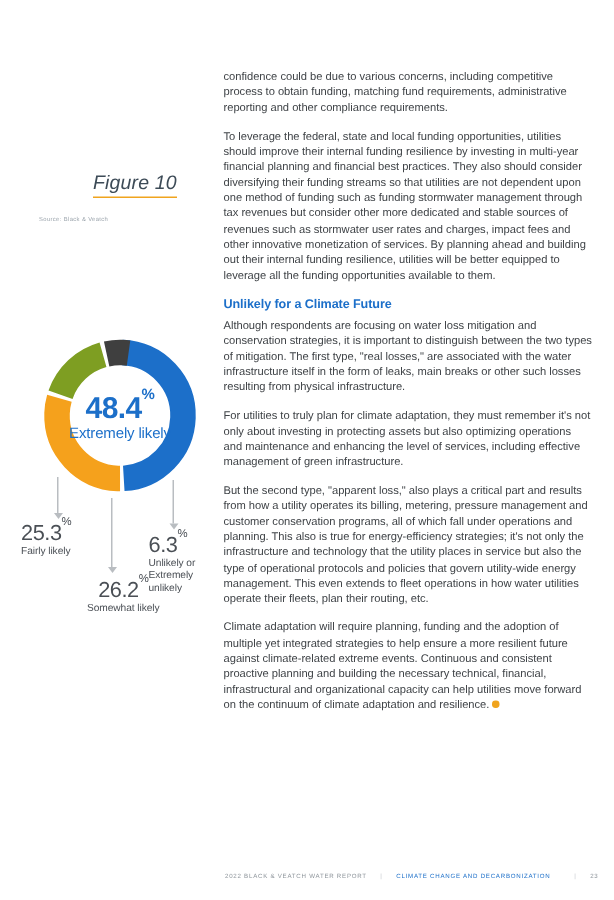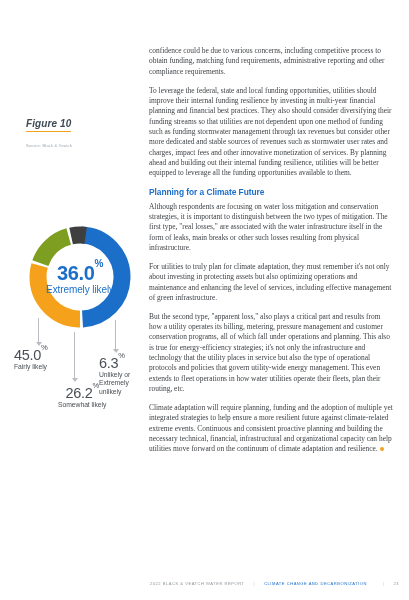--- a/index.html
+++ b/index.html
@@ -11,23 +11,23 @@
   }
   .page{position:absolute;inset:0;display:flex;}
 
   
   .left-col{
     width:145px;flex:0 0 145px;position:relative;
     padding:0;box-sizing:border-box;
   }
   .fig-block{position:absolute;left:26px;top:113px;width:112px;}
   .fig-label{
-    font-size:10px;font-style:italic;font-weight:700;color:#3d4b57;
+    font-size:13px;font-style:italic;font-weight:400;color:#3d4b57;
     letter-spacing:.1px;padding-bottom:2px;border-bottom:1.2px solid #f0a41e;
-    display:inline-block;margin-bottom:5px;
+    display:inline-block;margin-bottom:5px;margin-left:36px;
   }
   .fig-title{
     font-size:8.4px;line-height:11.1px;font-weight:700;color:#1c6fc9;
     letter-spacing:-.05px;
   }
   .fig-title .sel{font-weight:400;font-style:italic;color:#5c7b9c;}
   .fig-source{
     font-size:3.9px;color:#9aa3ab;letter-spacing:.25px;margin-top:6px;
     text-transform:none;
   }
@@ -63,21 +63,21 @@
     border-left:3px solid transparent;border-right:3px solid transparent;
     border-top:4px solid #b9bdc1;
   }
 
   
   .right-col{
     flex:1;position:relative;padding:46px 14px 0 4px;box-sizing:border-box;
   }
   .body-p{
     font-size:7.45px;line-height:10.35px;color:#3f4347;margin:0 0 8.5px 0;
-    letter-spacing:-.01px;text-align:left;font-family:Liberation Serif, serif;
+    letter-spacing:-.01px;text-align:left;
   }
   .sec-head{
     font-size:8.4px;font-weight:700;color:#1c6fc9;margin:0 0 4.5px 0;
     letter-spacing:-.05px;
   }
   .endmark{
     display:inline-block;width:4.6px;height:4.6px;border-radius:50%;
     background:#f0a41e;margin-left:2px;vertical-align:baseline;
   }
 
@@ -112,30 +112,30 @@
 
             <circle r="42" fill="none" stroke="#f5a11c" stroke-width="17" stroke-dasharray="77.6 186.3" stroke-dashoffset="-130.2" transform="rotate(-88)"></circle>
 
             <circle r="42" fill="none" stroke="#7e9e22" stroke-width="17" stroke-dasharray="40.2 223.7" stroke-dashoffset="-210.3" transform="rotate(-88)"></circle>
 
             <circle r="42" fill="none" stroke="#3f3f3f" stroke-width="17" stroke-dasharray="15.2 248.7" stroke-dashoffset="-253.0" transform="rotate(-88)"></circle>
           </g>
         </svg>
       </div>
       <div class="donut-center">
-        <div class="big"><span>36.0</span><sup>%</sup></div>
+        <div class="big"><span>48.4</span><sup>%</sup></div>
         <div class="sub">Extremely likely</div>
       </div>
 
       <div class="lead" style="left:32px;top:96px;height:24px;"></div>
       <div class="lead" style="left:68px;top:110px;height:46px;"></div>
       <div class="lead" style="left:109px;top:98px;height:29px;"></div>
 
       <div class="cal cal-fairly">
-        <div class="v"><span>45.0</span><sup>%</sup></div>
+        <div class="v"><span>25.3</span><sup>%</sup></div>
         <div class="n">Fairly likely</div>
       </div>
 
       <div class="cal cal-somewhat">
         <div class="v"><span>26.2</span><sup>%</sup></div>
         <div class="n">Somewhat likely</div>
       </div>
 
       <div class="cal cal-unlikely">
         <div class="v"><span>6.3</span><sup>%</sup></div>
@@ -145,21 +145,21 @@
           <span>unlikely</span>
         </div>
       </div>
     </div>
   </div>
 
   <div class="right-col">
     <p class="body-p">confidence could be due to various concerns, including competitive process to obtain funding, matching fund requirements, administrative reporting and other compliance requirements.</p>
     <p class="body-p">To leverage the federal, state and local funding opportunities, utilities should improve their internal funding resilience by investing in multi-year financial planning and financial best practices. They also should consider diversifying their funding streams so that utilities are not dependent upon one method of funding such as funding stormwater management through tax revenues but consider other more dedicated and stable sources of revenues such as stormwater user rates and charges, impact fees and other innovative monetization of services. By planning ahead and building out their internal funding resilience, utilities will be better equipped to leverage all the funding opportunities available to them.</p>
 
-    <h2 class="sec-head">Planning for a Climate Future</h2>
+    <h2 class="sec-head">Unlikely for a Climate Future</h2>
 
     <p class="body-p">Although respondents are focusing on water loss mitigation and conservation strategies, it is important to distinguish between the two types of mitigation. The first type, "real losses," are associated with the water infrastructure itself in the form of leaks, main breaks or other such losses resulting from physical infrastructure.</p>
     <p class="body-p">For utilities to truly plan for climate adaptation, they must remember it's not only about investing in protecting assets but also optimizing operations and maintenance and enhancing the level of services, including effective management of green infrastructure.</p>
     <p class="body-p">But the second type, "apparent loss," also plays a critical part and results from how a utility operates its billing, metering, pressure management and customer conservation programs, all of which fall under operations and planning. This also is true for energy-efficiency strategies; it's not only the infrastructure and technology that the utility places in service but also the type of operational protocols and policies that govern utility-wide energy management. This even extends to fleet operations in how water utilities operate their fleets, plan their routing, etc.</p>
     <p class="body-p"><span>Climate adaptation will require planning, funding and the adoption of multiple yet integrated strategies to help ensure a more resilient future against climate-related extreme events. Continuous and consistent proactive planning and building the necessary technical, financial, infrastructural and organizational capacity can help utilities move forward on the continuum of climate adaptation and resilience.</span><span class="endmark"></span></p>
   </div>
 
   <div class="footer">
     <span>2022 BLACK &amp; VEATCH WATER REPORT</span>
     <span class="sep">|</span>

